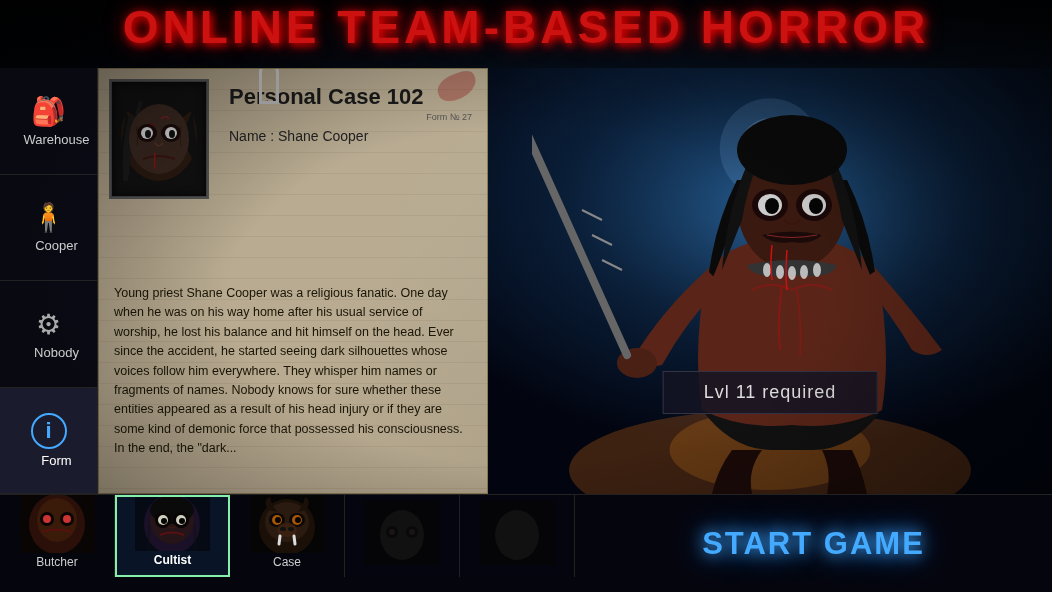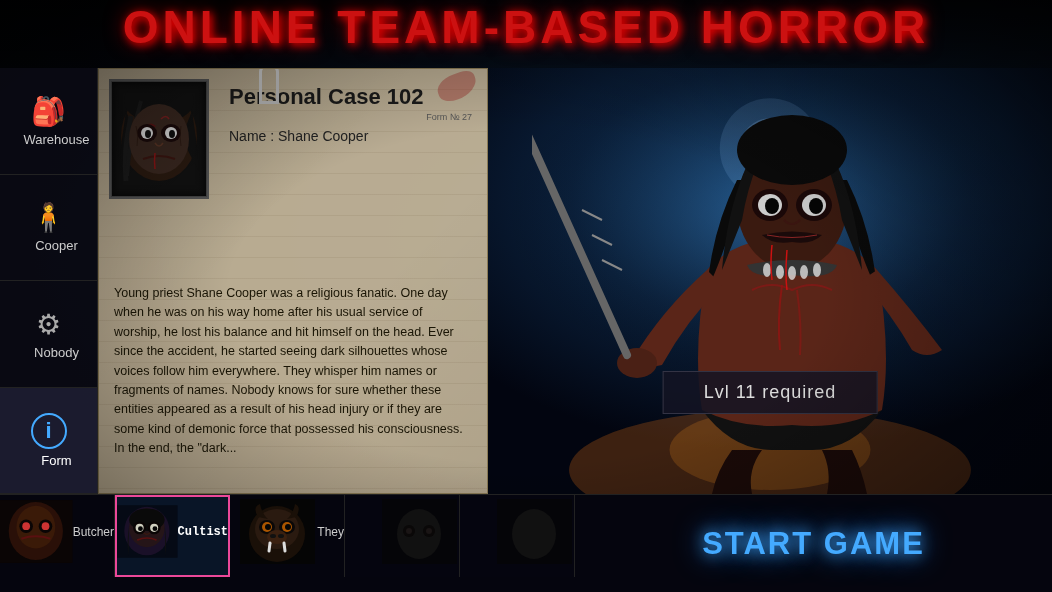--- a/index.html
+++ b/index.html
@@ -208,31 +208,31 @@
       background: rgba(5, 5, 15, 0.95);
       border-top: 1px solid #222;
       display: flex;
       z-index: 10;
     }
 
     .char-slot {
       width: 115px;
       height: 82px;
       display: flex;
+      flex-direction: column;
       align-items: center;
       justify-content: flex-end;
       padding-bottom: 8px;
       cursor: pointer;
       position: relative;
       border-right: 1px solid #222;
     }
     .char-slot.active {
-      border: 2px solid #ec4899;
+      border: 2px solid #86efac;
       background: rgba(20,60,100,0.3);
-      font-family: Liberation Mono, monospace;
     }
     .char-avatar {
       width: 80px;
       height: 70px;
       display: flex;
       align-items: center;
       justify-content: center;
       margin-bottom: 2px;
       overflow: hidden;
     }
@@ -580,21 +580,21 @@
         <ellipse cx="48" cy="28" rx="3" ry="3" fill="#050505"></ellipse>
 
         <ellipse cx="37" cy="38" rx="10" ry="7" fill="#3a2010"></ellipse>
         <ellipse cx="33" cy="37" rx="3" ry="2" fill="#111"></ellipse>
         <ellipse cx="41" cy="37" rx="3" ry="2" fill="#111"></ellipse>
 
         <path d="M30 44 L29 52" stroke="#ddd" stroke-width="3" stroke-linecap="round"></path>
         <path d="M44 44 L45 52" stroke="#ddd" stroke-width="3" stroke-linecap="round"></path>
       </svg>
     </div>
-    <div class="char-name">They</div>
+    <div class="char-name">Case</div>
   </div>
 
   <div class="char-slot" style="background: rgba(5,5,15,0.5);">
     <div class="char-avatar">
       <svg width="75" height="65" viewBox="0 0 75 65">
         <rect width="75" height="65" fill="#050508"></rect>
         <ellipse cx="37" cy="35" rx="22" ry="25" fill="#111"></ellipse>
         <ellipse cx="27" cy="32" rx="6" ry="6" fill="#0a0808"></ellipse>
         <ellipse cx="47" cy="32" rx="6" ry="6" fill="#0a0808"></ellipse>
         <ellipse cx="27" cy="32" rx="3" ry="3" fill="#1a1515"></ellipse>

